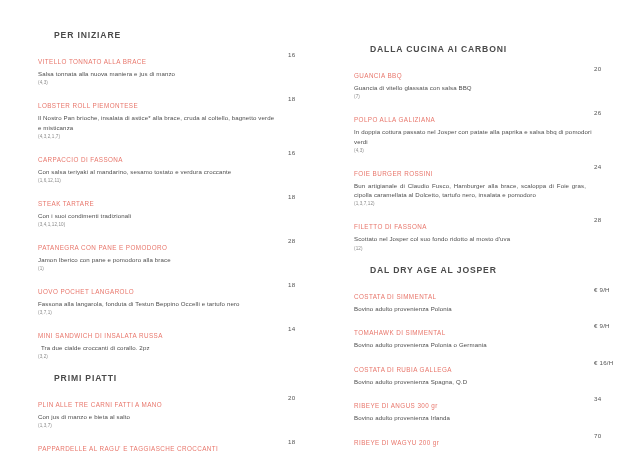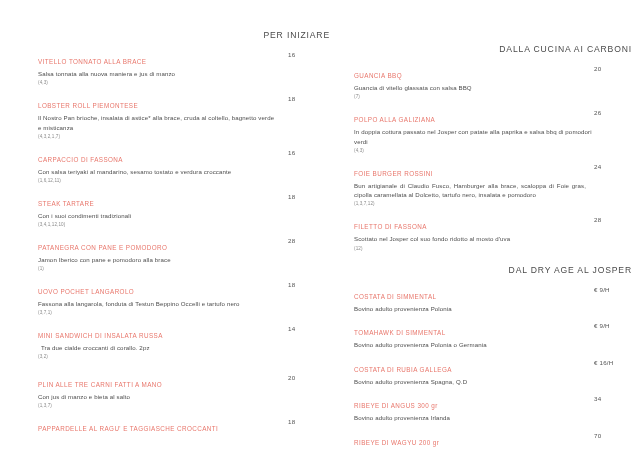--- a/index.html
+++ b/index.html
@@ -25,23 +25,22 @@
     box-sizing: border-box;
   }
   .column-left  { width: 300px; padding-right: 8px; }
   .column-right { width: 294px; padding-left: 16px; }
 
   .section-title {
     font-size: 8.6px;
     letter-spacing: 0.85px;
     color: #4a4a4a;
     margin: 0 0 10px 16px;
-    font-weight: 400;
+    font-weight: 700;
     white-space: nowrap;
-    text-align: right;
   }
   .section + .section { margin-top: 13px; }
   .section-right-gap { margin-top: 14px; }
 
   .item {
     position: relative;
     margin-bottom: 8px;
   }
   .item-head {
     position: relative;
@@ -125,20 +124,21 @@
           <div class="item-desc">Fassona alla langarola, fonduta di Testun Beppino Occelli e tartufo nero</div>
           <div class="item-allergens">(3,7,1)</div>
         </div>
         <div class="item">
           <div class="item-head"><span class="item-name">MINI SANDWICH DI INSALATA RUSSA</span><span class="item-price">14</span></div>
           <div class="item-desc indent">Tra due cialde croccanti di corallo. 2pz</div>
           <div class="item-allergens">(3,2)</div>
         </div>
       </div>
       <div class="section">
+        <div class="section-title">PRIMI PIATTI</div>
         <div class="item">
           <div class="item-head"><span class="item-name">PLIN ALLE TRE CARNI FATTI A MANO</span><span class="item-price">20</span></div>
           <div class="item-desc">Con jus di manzo e bieta al salto</div>
           <div class="item-allergens">(1,3,7)</div>
         </div>
         <div class="item">
           <div class="item-head"><span class="item-name">PAPPARDELLE AL RAGU' E TAGGIASCHE CROCCANTI</span><span class="item-price">18</span></div>
         </div>
       </div>
     </div>

